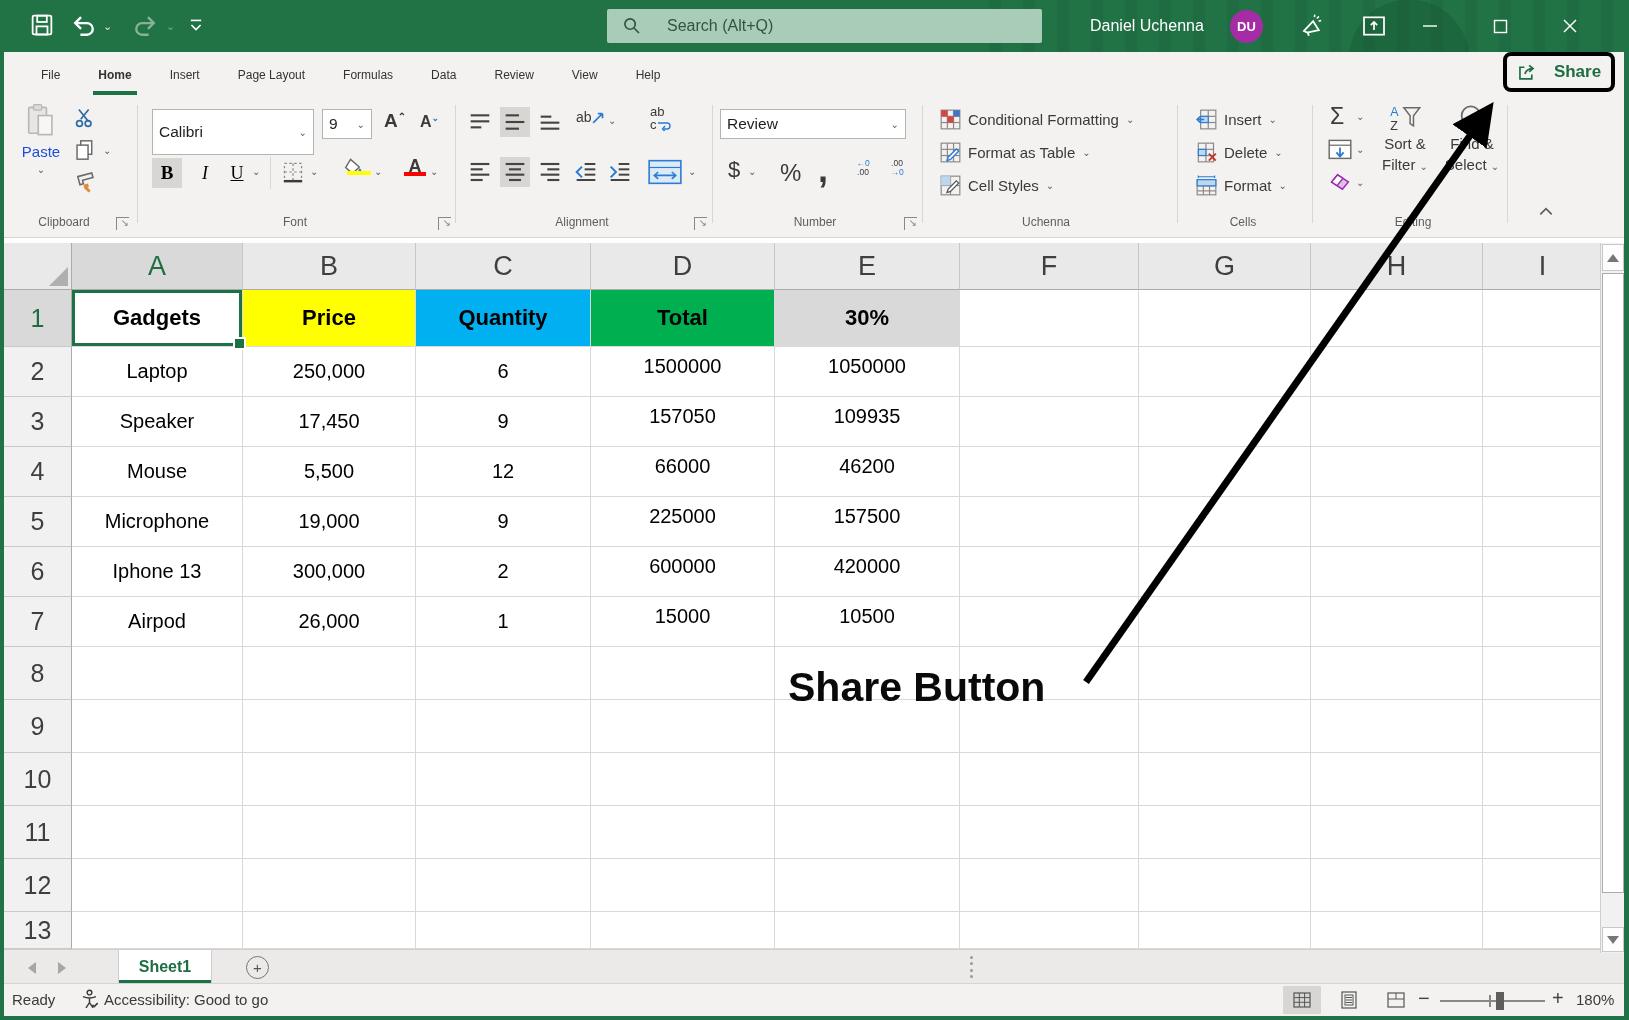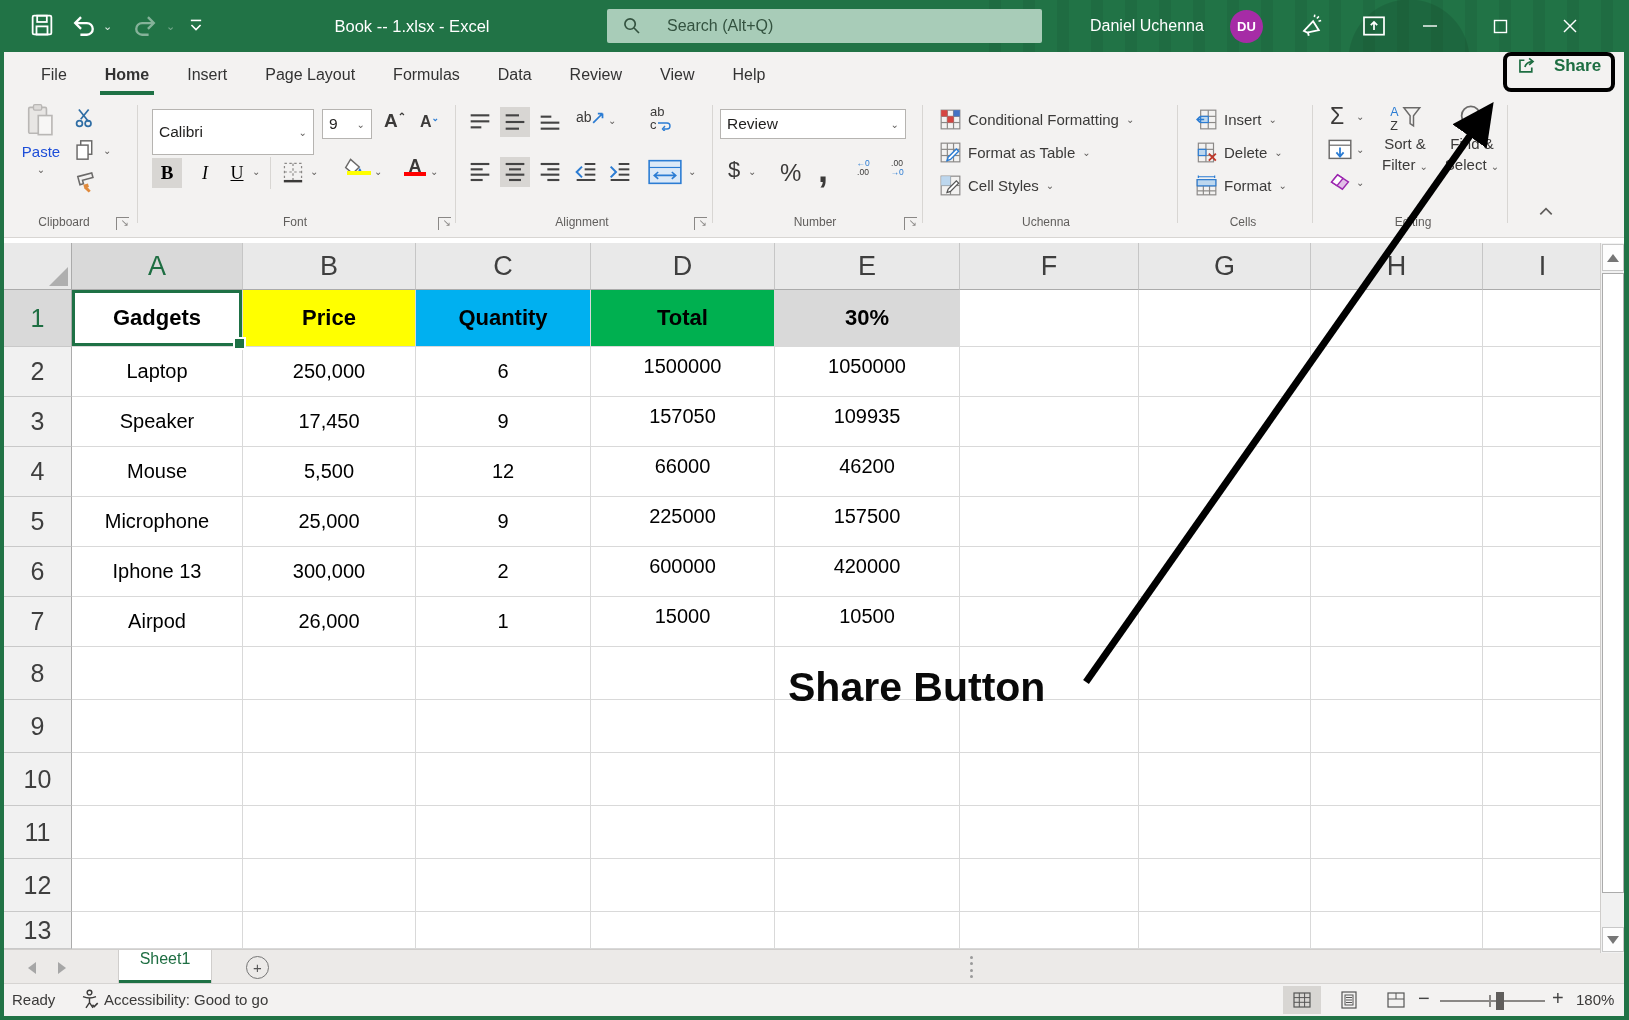--- a/index.html
+++ b/index.html
@@ -32,25 +32,25 @@
      font-size:16px;color:#fff;z-index:2}
   #avatar{position:absolute;left:1230px;top:10px;width:33px;height:33px;border-radius:50%;
      background:#A62CA6;color:#fff;font-size:13px;font-weight:700;display:flex;align-items:center;
      justify-content:center;z-index:2}
   .win-btn{position:absolute;top:0;width:44px;height:52px;display:flex;align-items:center;
      justify-content:center;color:#fff;z-index:2}
 
   
   #tabrow{left:0;top:52px;width:1629px;height:45px;background:#F3F2F1}
   #tabs{position:absolute;left:22px;top:0;height:45px;display:flex;align-items:stretch}
-  .tab{position:relative;display:flex;align-items:center;padding:14px 19px;font-size:16px;color:#333;cursor:default}
+  .tab{position:relative;display:flex;align-items:center;padding:14px 19px;font-size:12px;color:#333;cursor:default}
   .tab.active{font-weight:700}
   .tab.active::after{content:'';position:absolute;left:14px;right:14px;bottom:2px;height:4px;background:#1E7145}
   #share-box{position:absolute;left:1503px;top:52px;width:112px;height:40px;border:4px solid #000;
-     border-radius:8px;box-sizing:border-box;display:flex;justify-content:center;
+     border-radius:8px;box-sizing:border-box;display:flex;align-items:center;justify-content:center;
      gap:18px;color:#1E6E42;font-size:17px;font-weight:600;z-index:45;background:transparent}
 
   
   #ribbon{left:0;top:97px;width:1629px;height:141px;background:#F3F2F1;border-bottom:1px solid #D8D6D3;box-sizing:border-box}
   .vsep{position:absolute;top:8px;height:118px;width:1px;background:#D8D6D3}
   .grp-label{position:absolute;top:118px;font-size:12px;color:#605E5C;text-align:center;white-space:nowrap}
   .launcher{position:absolute;top:120px;width:12px;height:12px;border-top:1px solid #8A8886;border-left:1px solid #8A8886;color:#8A8886;font-size:10px;line-height:10px;text-align:right}
   .rlab{font-size:15px;color:#3b3a39;white-space:nowrap}
   .dis{color:#1d4ed8}
   .chevg{font-size:10px;color:#605E5C}
@@ -97,21 +97,21 @@
   #hscroll-left{position:absolute;left:993px;top:952px;width:26px;height:28px}
   #hscroll-track{position:absolute;left:1019px;top:952px;width:551px;height:28px;background:#EFEFEF;border:1px solid #C8C8C8;box-sizing:border-box}
   #hthumb{position:absolute;left:1px;top:1px;width:480px;height:24px;background:#fff;border:1px solid #ABABAB;box-sizing:border-box}
   #hscroll-right{position:absolute;left:1570px;top:952px;width:26px;height:28px}
 
   
   #sheetbar{left:0;top:949px;width:1629px;height:34px;background:#ECEAE8;border-top:1px solid #D0CECC;box-sizing:border-box;z-index:3}
   .navtri{position:absolute;top:12px}
   #sheet-tab{position:absolute;left:118px;top:0;width:94px;height:33px;background:#fff;
      border-left:1px solid #D0CECC;border-right:1px solid #D0CECC;box-sizing:border-box;
-     display:flex;align-items:flex-start;justify-content:center;font-size:16px;font-weight:400;color:#1E6E42}
+     display:flex;align-items:center;justify-content:center;font-size:16px;font-weight:700;color:#1E6E42}
   #sheet-tab::after{content:'';position:absolute;left:0;right:0;bottom:0;height:3px;background:#1E7145}
   #new-sheet{position:absolute;left:246px;top:6px;width:21px;height:21px;border:1px solid #767676;
      border-radius:50%;color:#555;display:flex;align-items:center;justify-content:center;font-size:15px}
   #drag-dots{position:absolute;left:968px;top:4px;width:6px;height:26px;display:flex;flex-direction:column;
      justify-content:space-around;align-items:center}
   #drag-dots i{width:3px;height:3px;border-radius:50%;background:#9a9a9a}
 
   
   #statusbar{left:0;top:983px;width:1629px;height:33px;background:#F3F2F1;border-top:1px solid #D6D4D2;box-sizing:border-box;z-index:3}
   #status-ready{position:absolute;left:12px;top:7px;font-size:15px;color:#3b3a39}
@@ -156,21 +156,20 @@
       </svg>
   </span>
   <span class="tb-ico chev" style="left:166px;top:20px;opacity:.45">⌄</span>
   <span class="tb-ico" style="left:188px;top:15px">
     <svg width="16" height="20" viewBox="0 0 14 16">
         <path d="M2.5 4 h9" stroke="#fff" stroke-width="1.4"></path>
         <path d="M3 8 l4 4 4-4" fill="none" stroke="#fff" stroke-width="1.4"></path>
       </svg>
   </span>
 
-  <div id="doc-title">Book -- 1.xlsx  -  Excel</div>
 
   <div id="search-box">
     <span>
       <svg width="18" height="18" viewBox="0 0 16 16">
           <circle cx="6.3" cy="6.3" r="4.6" fill="none" stroke="#33523F" stroke-width="1.5"></circle>
           <line x1="9.8" y1="9.8" x2="14.2" y2="14.2" stroke="#33523F" stroke-width="1.5"></line>
         </svg>
     </span>
     <span>Search (Alt+Q)</span>
   </div>
@@ -594,21 +593,21 @@
     <div class="cell">5,500</div>
     <div class="cell">12</div>
     <div class="cell num-high">66000</div>
     <div class="cell num-high">46200</div>
     <div class="cell"></div>
     <div class="cell"></div>
     <div class="cell"></div>
     <div class="cell"></div>
     <div class="row-hdr">5</div>
     <div class="cell">Microphone</div>
-    <div class="cell">25,000</div>
+    <div class="cell">19,000</div>
     <div class="cell">9</div>
     <div class="cell num-high">225000</div>
     <div class="cell num-high">157500</div>
     <div class="cell"></div>
     <div class="cell"></div>
     <div class="cell"></div>
     <div class="cell"></div>
     <div class="row-hdr">6</div>
     <div class="cell">Iphone 13</div>
     <div class="cell">300,000</div>

